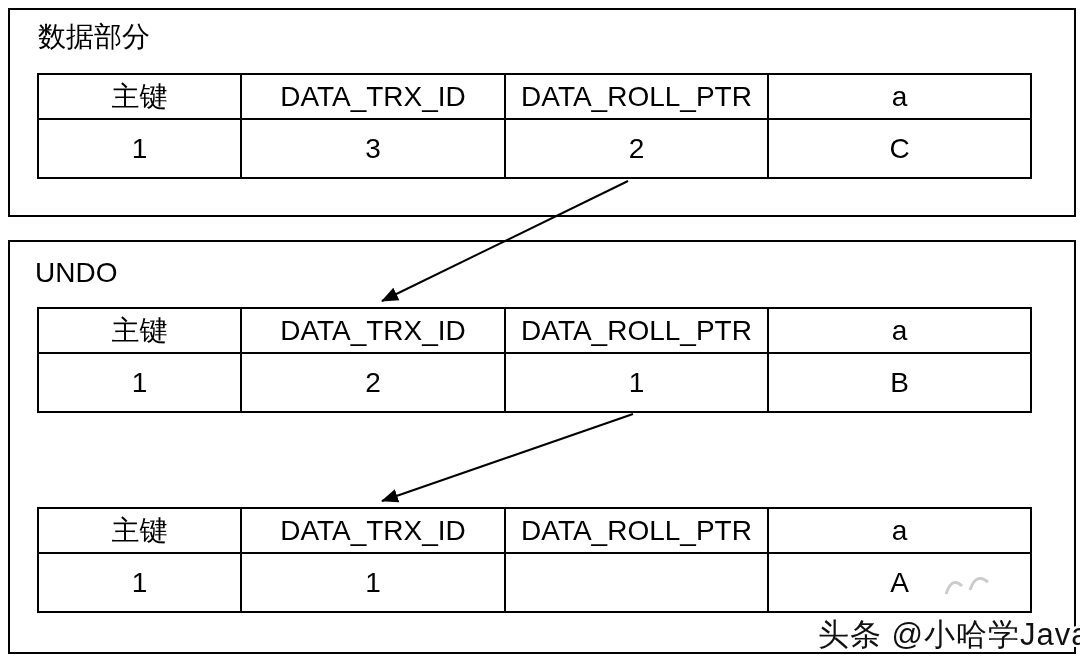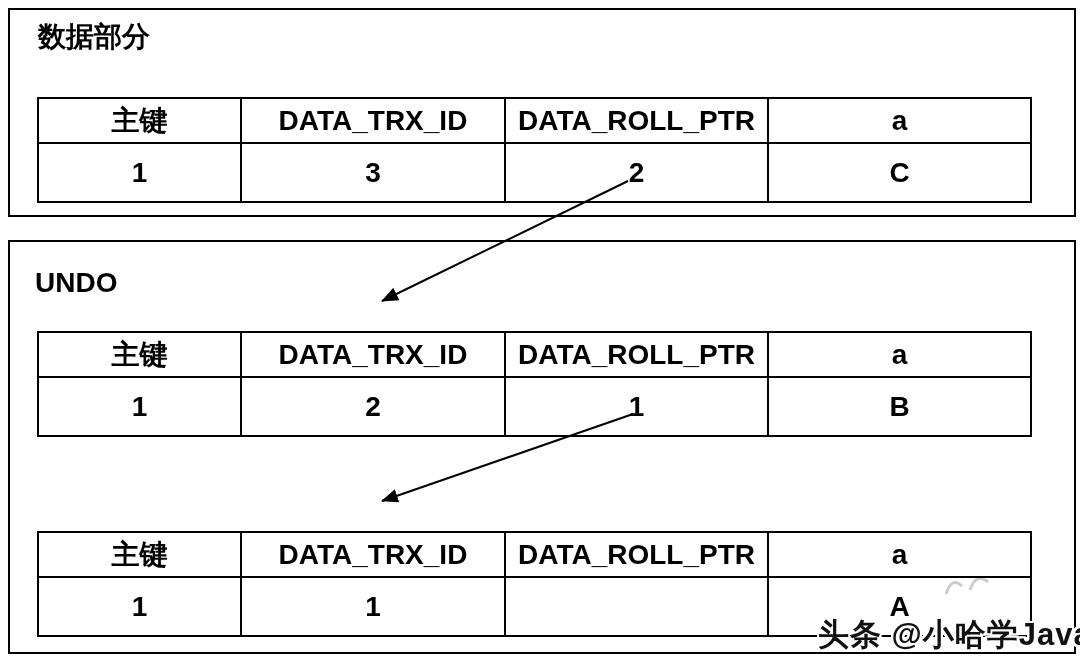--- a/index.html
+++ b/index.html
@@ -4,52 +4,50 @@
 <style>
   html, body { margin: 0; padding: 0; background: #ffffff; }
   .canvas {
     position: relative;
     width: 1080px;
     height: 669px;
     background: #ffffff;
     font-family: "Liberation Sans", sans-serif;
     color: #000;
     overflow: hidden;
-    font-weight: bold;
   }
   .outer-box {
     position: absolute;
     border: 2px solid #000;
     box-sizing: border-box;
     background: transparent;
   }
   #box-data { left: 8px; top: 8px; width: 1068px; height: 209px; }
   #box-undo { left: 8px; top: 240px; width: 1068px; height: 414px; }
   .section-label {
     position: absolute;
     font-size: 28px;
     line-height: 1.2;
     color: #000;
     white-space: nowrap;
   }
   #label-data { left: 28px; top: 10px; }
-  #label-undo { left: 25px; top: 24px; }
+  #label-undo { left: 25px; top: 14px; }
 
   .vtable {
     position: absolute;
     left: 37px;
     width: 995px;
     height: 106px;
     border: 2px solid #000;
     box-sizing: border-box;
     display: grid;
     grid-template-columns: 203px 264px 263px 1fr;
     grid-template-rows: 45px 1fr;
     background: #fff;
-    margin-top: 24px;
   }
   #table-1 { top: 73px; }
   #table-2 { top: 307px; }
   #table-3 { top: 507px; }
   .cell {
     display: flex;
     align-items: center;
     justify-content: center;
     font-size: 28px;
     box-sizing: border-box;

